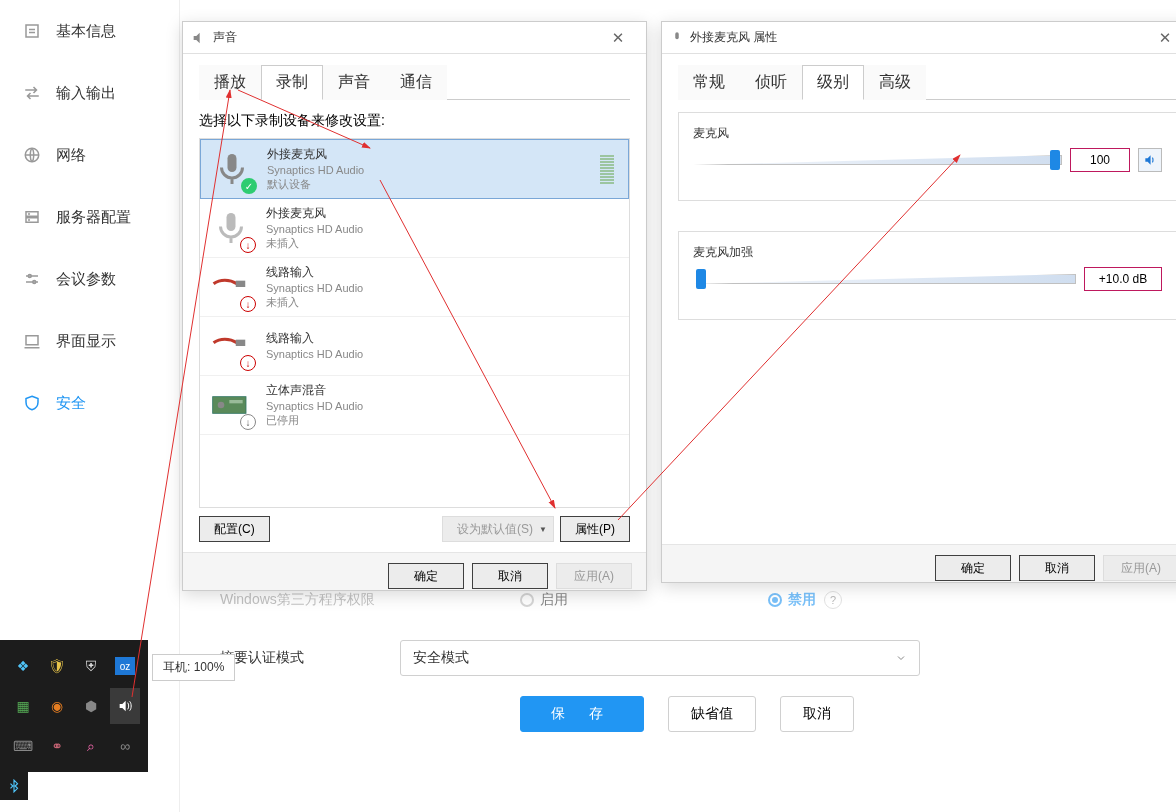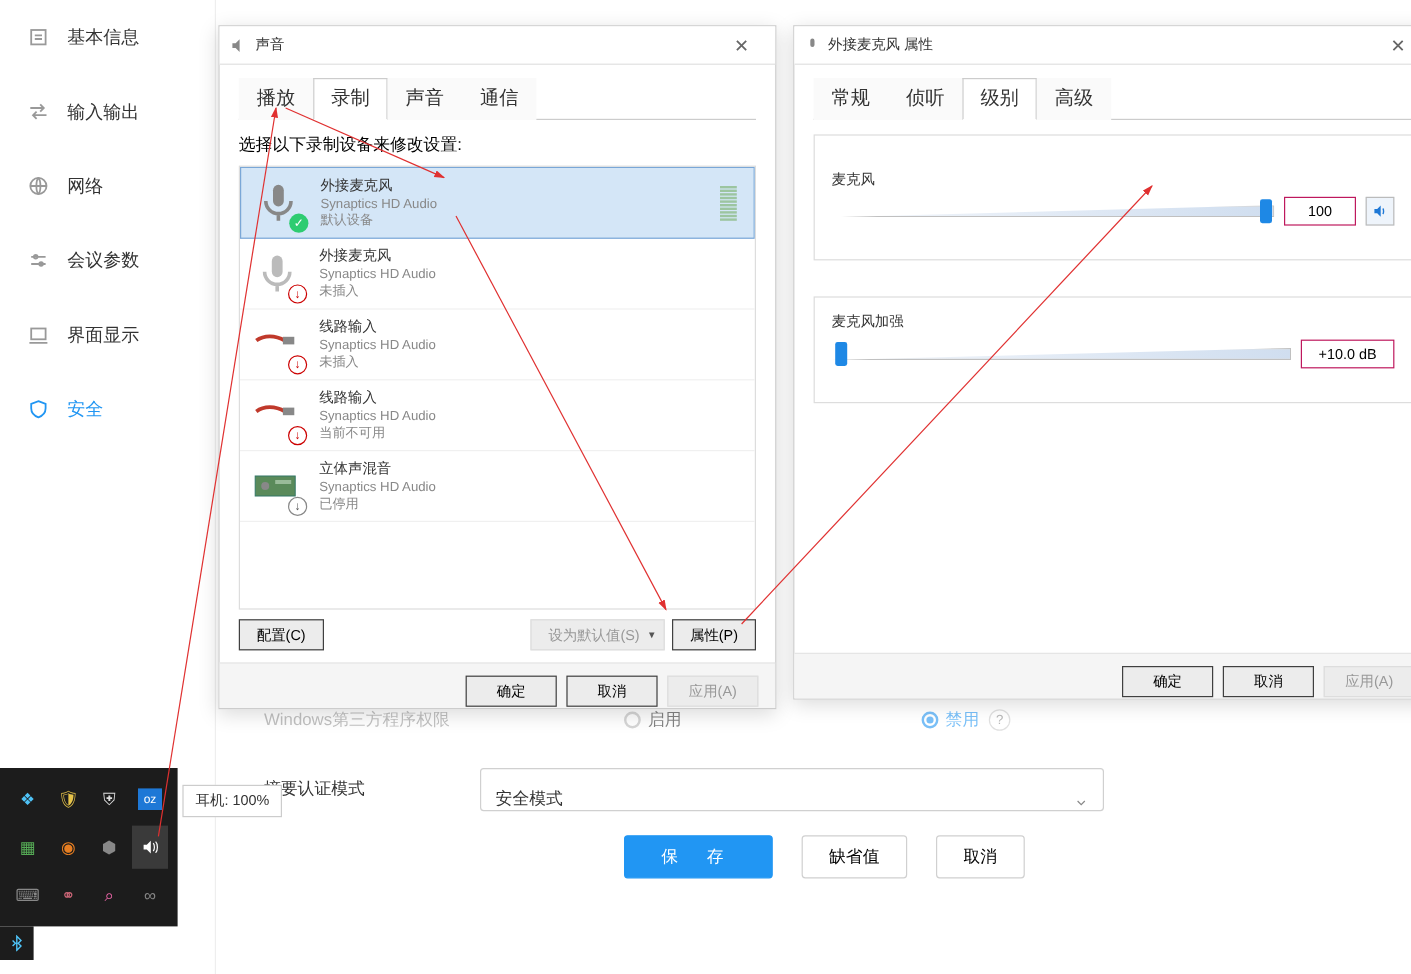--- a/index.html
+++ b/index.html
@@ -9,21 +9,21 @@
 .sidebar { position: absolute; left: 0; top: 0; width: 180px; height: 812px; background: #fff; border-right: 1px solid #eee; }
 .sidebar-item { display: flex; align-items: center; height: 62px; padding-left: 22px; font-size: 15px; color: #333; cursor: pointer; }
 .sidebar-item .icon { width: 20px; height: 20px; margin-right: 14px; color: #999; display: inline-flex; align-items: center; justify-content: center; }
 .sidebar-item.active { color: #2196f3; }
 .sidebar-item.active .icon { color: #2196f3; }
 
 
 .bg-area { position: absolute; left: 180px; top: 590px; right: 0; }
 .bg-row { display: flex; align-items: center; margin-bottom: 16px; padding-left: 40px; }
 .bg-label { width: 300px; font-size: 14px; color: #333; }
-.bg-select { width: 520px; height: 36px; border: 1px solid #d0d0d0; border-radius: 3px; padding: 0 12px; display: flex; align-items: flex-end; justify-content: space-between; font-size: 14px; color: #333; background: #fff; }
+.bg-select { width: 520px; height: 36px; border: 1px solid #d0d0d0; border-radius: 3px; padding: 0 12px; display: flex; align-items: center; justify-content: space-between; font-size: 14px; color: #333; background: #fff; }
 .bg-buttons { display: flex; gap: 24px; padding-left: 340px; margin-top: 20px; }
 .bg-btn { height: 36px; padding: 0 22px; border: 1px solid #d0d0d0; background: #fff; font-size: 14px; cursor: pointer; border-radius: 3px; }
 .bg-btn.primary { background: #2196f3; color: #fff; border-color: #2196f3; padding: 0 30px; letter-spacing: 10px; }
 .radio-label { display: flex; align-items: center; gap: 6px; font-size: 14px; color: #333; }
 .radio { width: 14px; height: 14px; border: 2px solid #bbb; border-radius: 50%; display: inline-block; }
 .radio.on { border-color: #2196f3; position: relative; }
 .radio.on::after { content: ''; position: absolute; width: 6px; height: 6px; background: #2196f3; border-radius: 50%; left: 2px; top: 2px; }
 
 
 .dialog { position: absolute; background: #fff; border: 1px solid #ccc; box-shadow: 0 4px 16px rgba(0,0,0,0.15); font-size: 12px; }
@@ -105,20 +105,31 @@
         <svg width="18" height="18" viewBox="0 0 24 24" fill="none" stroke="currentColor" stroke-width="2">
           <circle cx="12" cy="12" r="9"></circle>
           <path d="M3 12h18M12 3c3 3 3 15 0 18M12 3c-3 3-3 15 0 18"></path>
         </svg>
       </span>
     <span>网络</span>
   </div>
   <div class="sidebar-item">
     <span class="icon">
         <svg width="18" height="18" viewBox="0 0 24 24" fill="none" stroke="currentColor" stroke-width="2">
+          <rect x="4" y="5" width="16" height="6"></rect>
+          <rect x="4" y="13" width="16" height="6"></rect>
+          <circle cx="8" cy="8" r="0.5"></circle>
+          <circle cx="8" cy="16" r="0.5"></circle>
+        </svg>
+      </span>
+    <span>服务器配置</span>
+  </div>
+  <div class="sidebar-item">
+    <span class="icon">
+        <svg width="18" height="18" viewBox="0 0 24 24" fill="none" stroke="currentColor" stroke-width="2">
           <path d="M4 8h16M4 16h16"></path>
           <circle cx="9" cy="8" r="2"></circle>
           <circle cx="15" cy="16" r="2"></circle>
         </svg>
       </span>
     <span>会议参数</span>
   </div>
   <div class="sidebar-item">
     <span class="icon">
         <svg width="18" height="18" viewBox="0 0 24 24" fill="none" stroke="currentColor" stroke-width="2">
@@ -139,21 +150,21 @@
 </div>
 
 <div class="bg-area">
   <div class="bg-row" style="height:20px; overflow:hidden; opacity:0.6;">
     <span class="bg-label" style="color:#999;">Windows第三方程序权限</span>
     <span class="radio-label">
         <span class="radio"></span>
         <span>启用</span>
       </span>
     <span style="width:200px;"></span>
-    <span class="radio-label" style="color:#2196f3;">
+    <span class="radio-label" style="color:#2196f3;font-weight:bold;">
         <span class="radio on"></span>
         <span>禁用</span>
       </span>
     <span class="qmark">?</span>
   </div>
   <div class="bg-row" style="margin-top:30px;">
     <span class="bg-label" style="width:180px;">摘要认证模式</span>
     <div class="bg-select">
       <span>安全模式</span>
       <svg width="12" height="12" viewBox="0 0 24 24" fill="none" stroke="#888" stroke-width="2">
@@ -247,21 +258,20 @@
         <div class="device-icon">
           <svg width="38" height="24" viewBox="0 0 48 24">
               <path d="M2 8c8-6 20-6 30 0" stroke="#c0392b" stroke-width="4" fill="none"></path>
               <rect x="30" y="4" width="12" height="8" fill="#888"></rect>
             </svg>
           <span class="badge red">↓</span>
         </div>
         <div class="device-text">
           <div class="device-name">线路输入</div>
           <div class="device-driver">Synaptics HD Audio</div>
-          <div class="device-status">当前不可用</div>
         </div>
       </div>
 
       <div class="device-item">
         <div class="device-icon">
           <svg width="40" height="28" viewBox="0 0 48 32">
               <rect x="2" y="6" width="40" height="20" fill="#5a8a5a" stroke="#376"></rect>
               <circle cx="12" cy="16" r="4" fill="#888"></circle>
               <rect x="22" y="10" width="16" height="4" fill="#9b9"></rect>
             </svg>
@@ -298,21 +308,21 @@
     <div class="dialog-close">✕</div>
   </div>
   <div class="dialog-body" style="height:490px;">
     <div class="tabs">
       <div class="tab">常规</div>
       <div class="tab">侦听</div>
       <div class="tab active">级别</div>
       <div class="tab">高级</div>
     </div>
 
-    <div class="slider-section" style="border:1px solid #ddd; padding:28px 14px 28px; margin-top:4px;">
+    <div class="slider-section" style="border:1px solid #ddd; padding:12px 14px 28px; margin-top:4px;">
       <div class="slider-label">麦克风</div>
       <div class="slider-row">
         <div class="slider-track">
           <div class="slider-triangle"></div>
           <div class="slider-thumb" style="left:calc(98% - 5px);"></div>
         </div>
         <div class="slider-value">100</div>
         <div class="mute-btn">
           <svg width="14" height="14" viewBox="0 0 24 24" fill="#1e78d6">
               <path d="M4 9v6h4l5 5V4L8 9H4z"></path>

